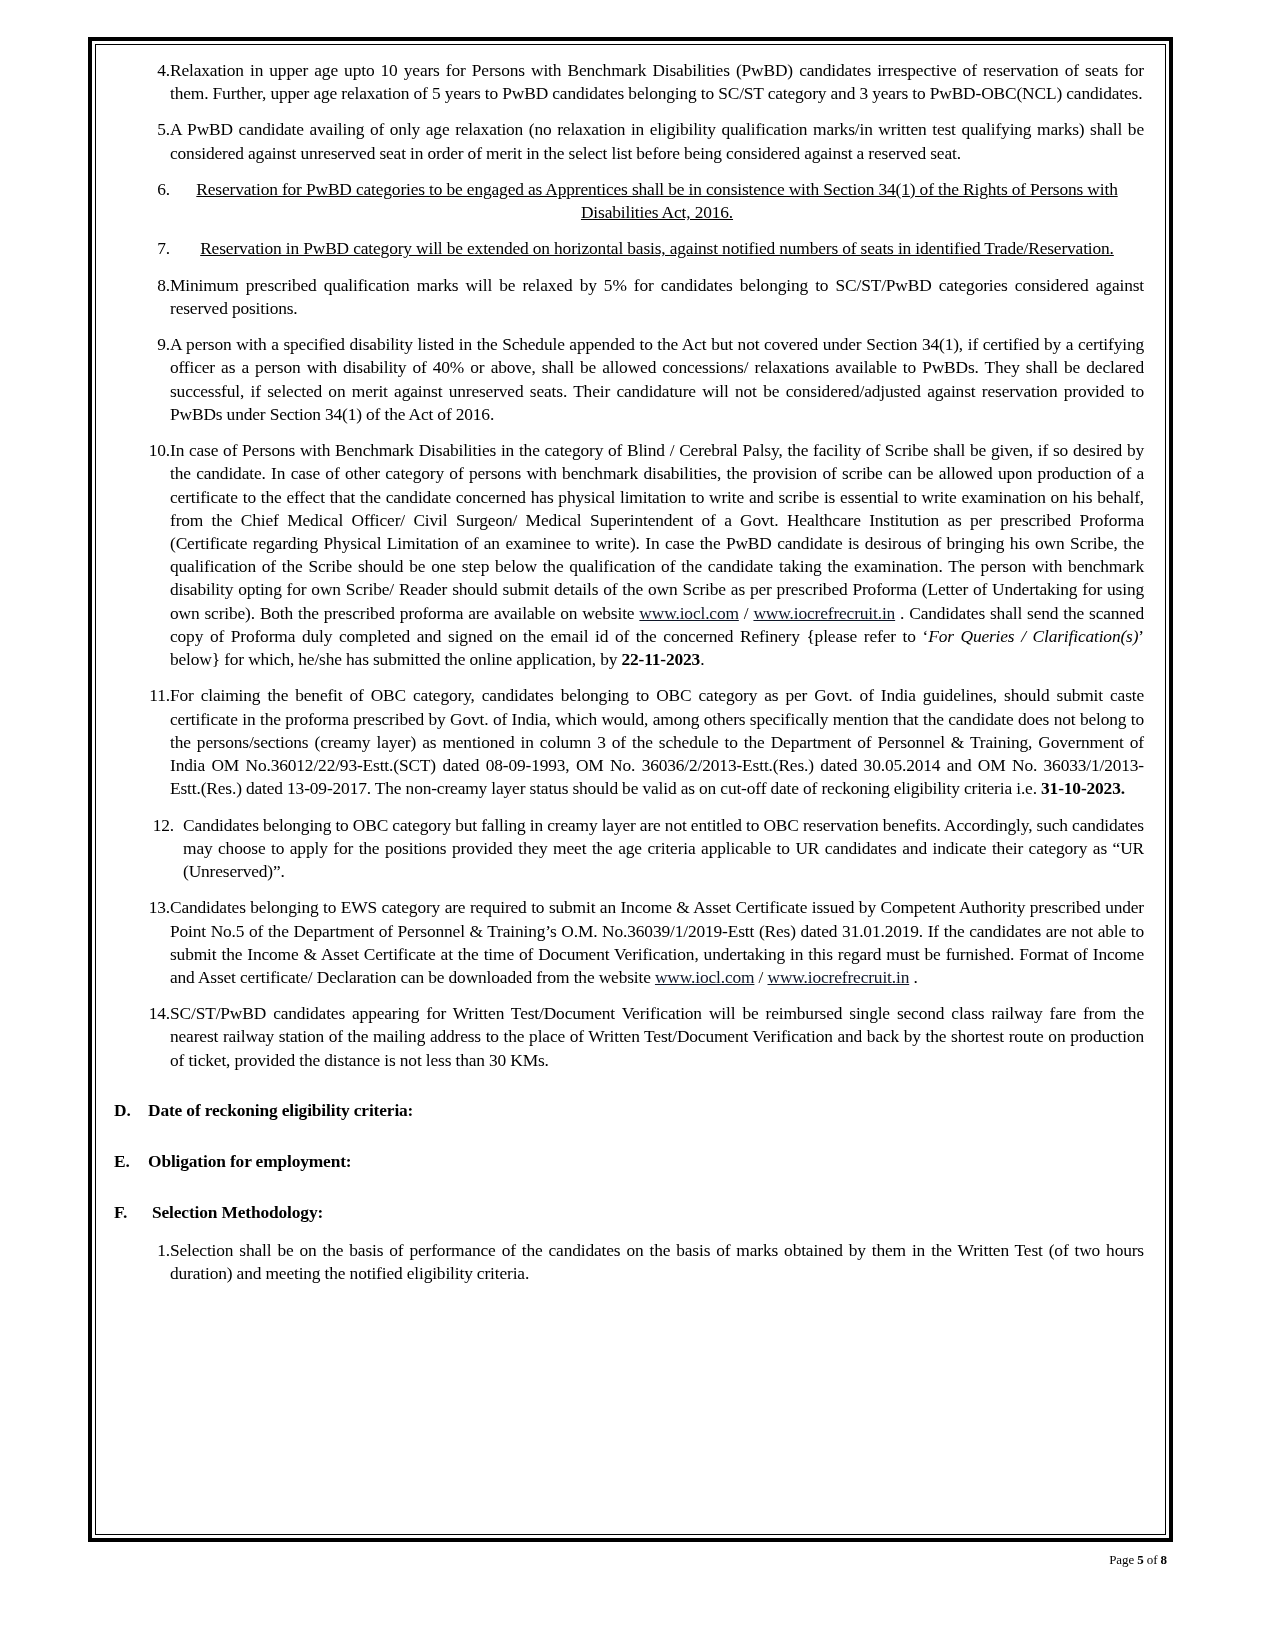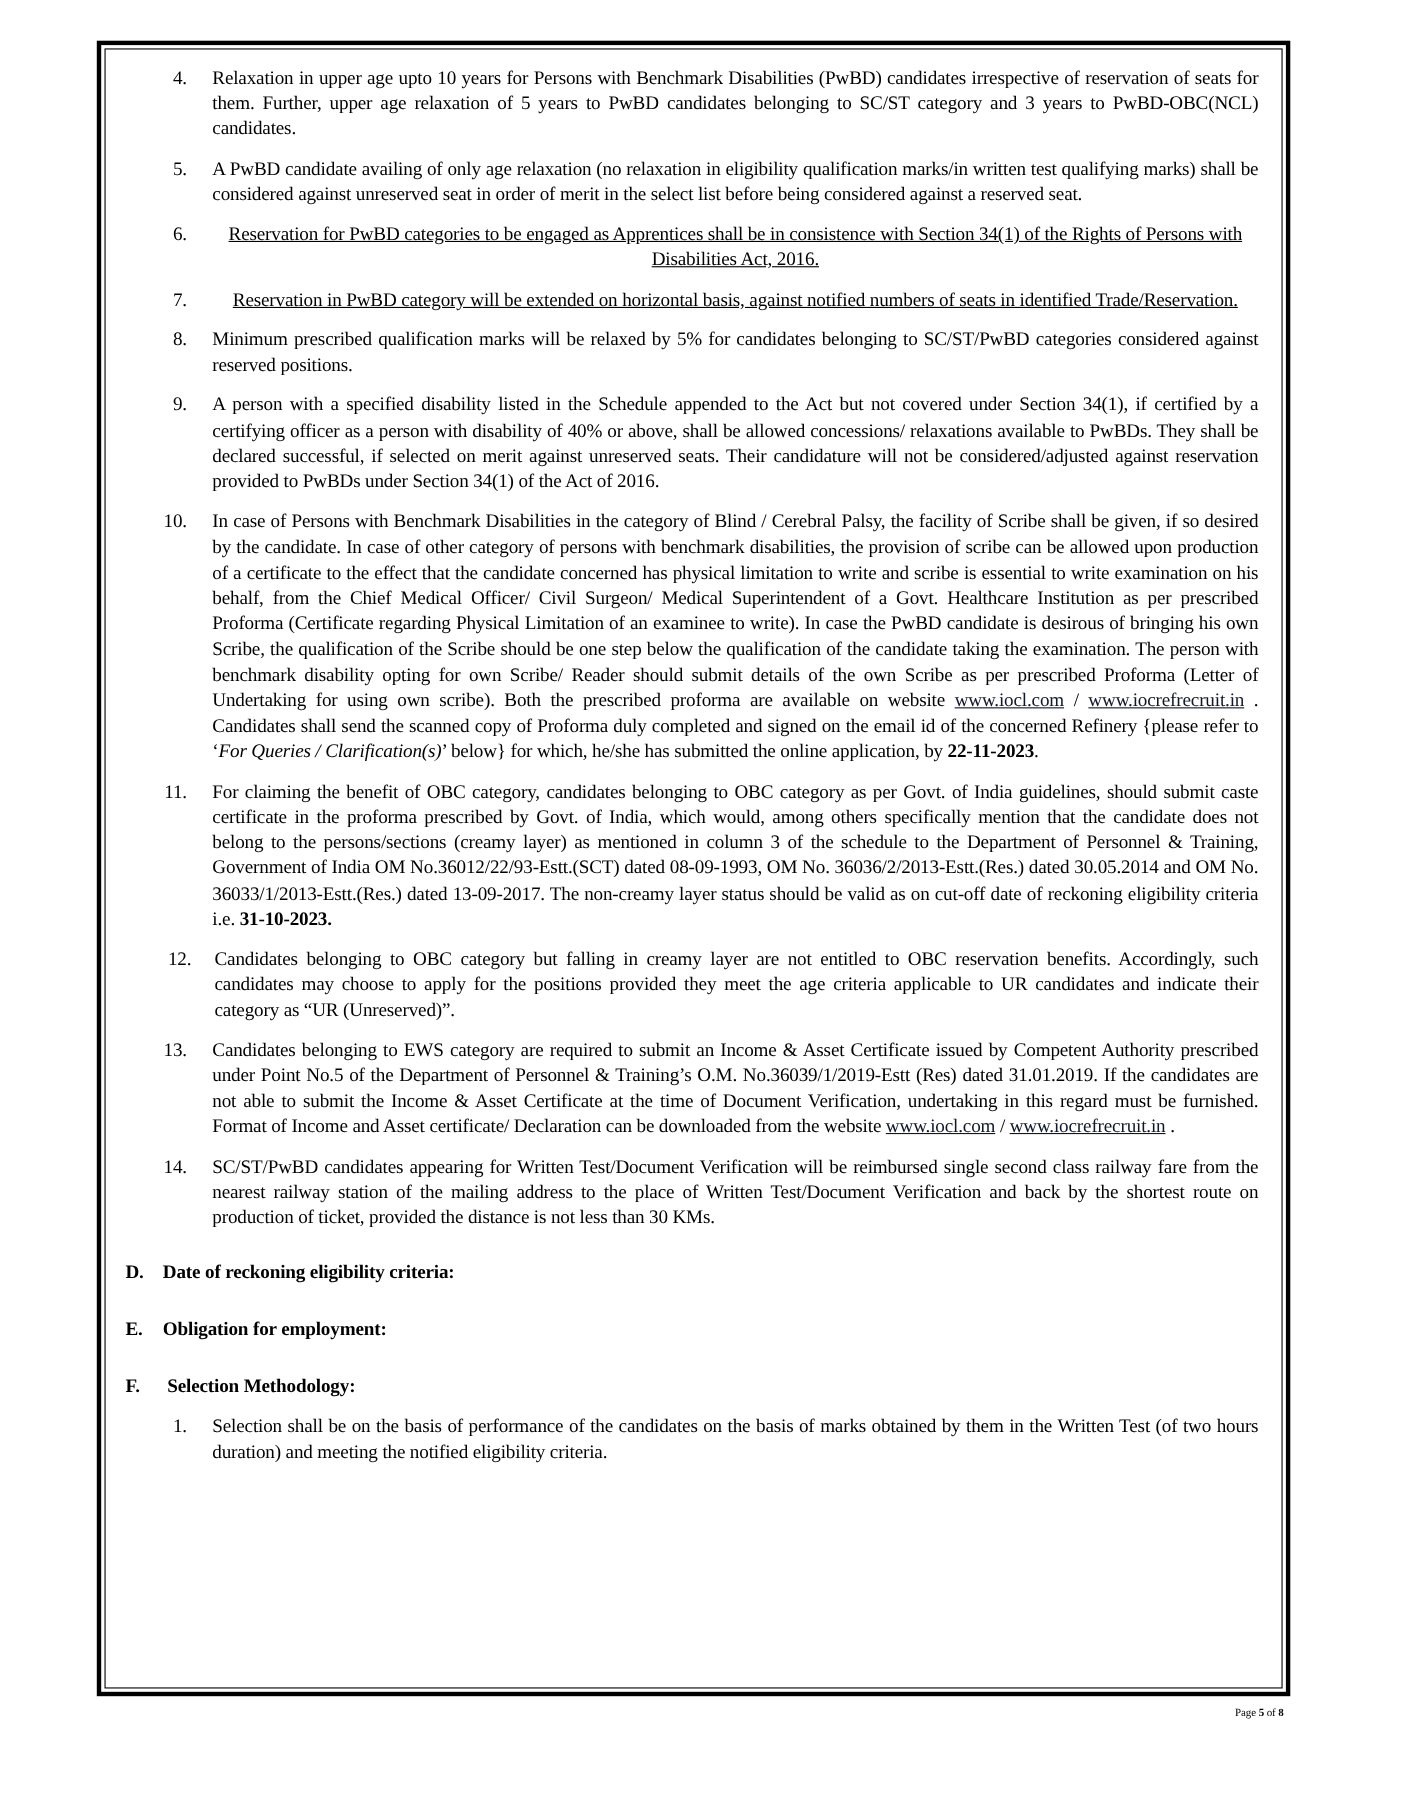--- a/index.html
+++ b/index.html
@@ -63,25 +63,25 @@
     letter-spacing: -0.15px;
   }
   .num {
     flex: 0 0 auto;
     text-align: right;
     padding-right: 0;
     white-space: nowrap;
   }
   
   .lvl1 .num { width: 56px; }
-  .lvl1 .txt { margin-left: 23px; }
+  .lvl1 .txt { }
 
   
   .lvl1b .num { width: 60px; }
-  .lvl1b .txt { margin-left: 21px; font-family: Liberation Serif, serif; }
+  .lvl1b .txt { margin-left: 9px; font-family: Liberation Serif, serif; }
 
   .txt {
     flex: 1 1 auto;
     text-align: justify;
     text-justify: inter-word;
     hyphens: none;
   }
   .txt.last-left > :last-child { }
 
   .nojust { text-align: center; text-decoration: underline; }
@@ -120,21 +120,21 @@
     text-decoration: underline;
   }
 
   
   #footer {
     position: absolute;
     left: 88px;
     top: 1552px;
     width: 1085px;
     text-align: right;
-    font-size: 10px;
+    font-size: 13px;
     font-family: "Liberation Serif", "DejaVu Serif", serif;
     color: #000000;
     letter-spacing: -0.1px;
     padding-right: 6px;
     box-sizing: border-box;
   }
 </style>
 </head>
 <body>
 

